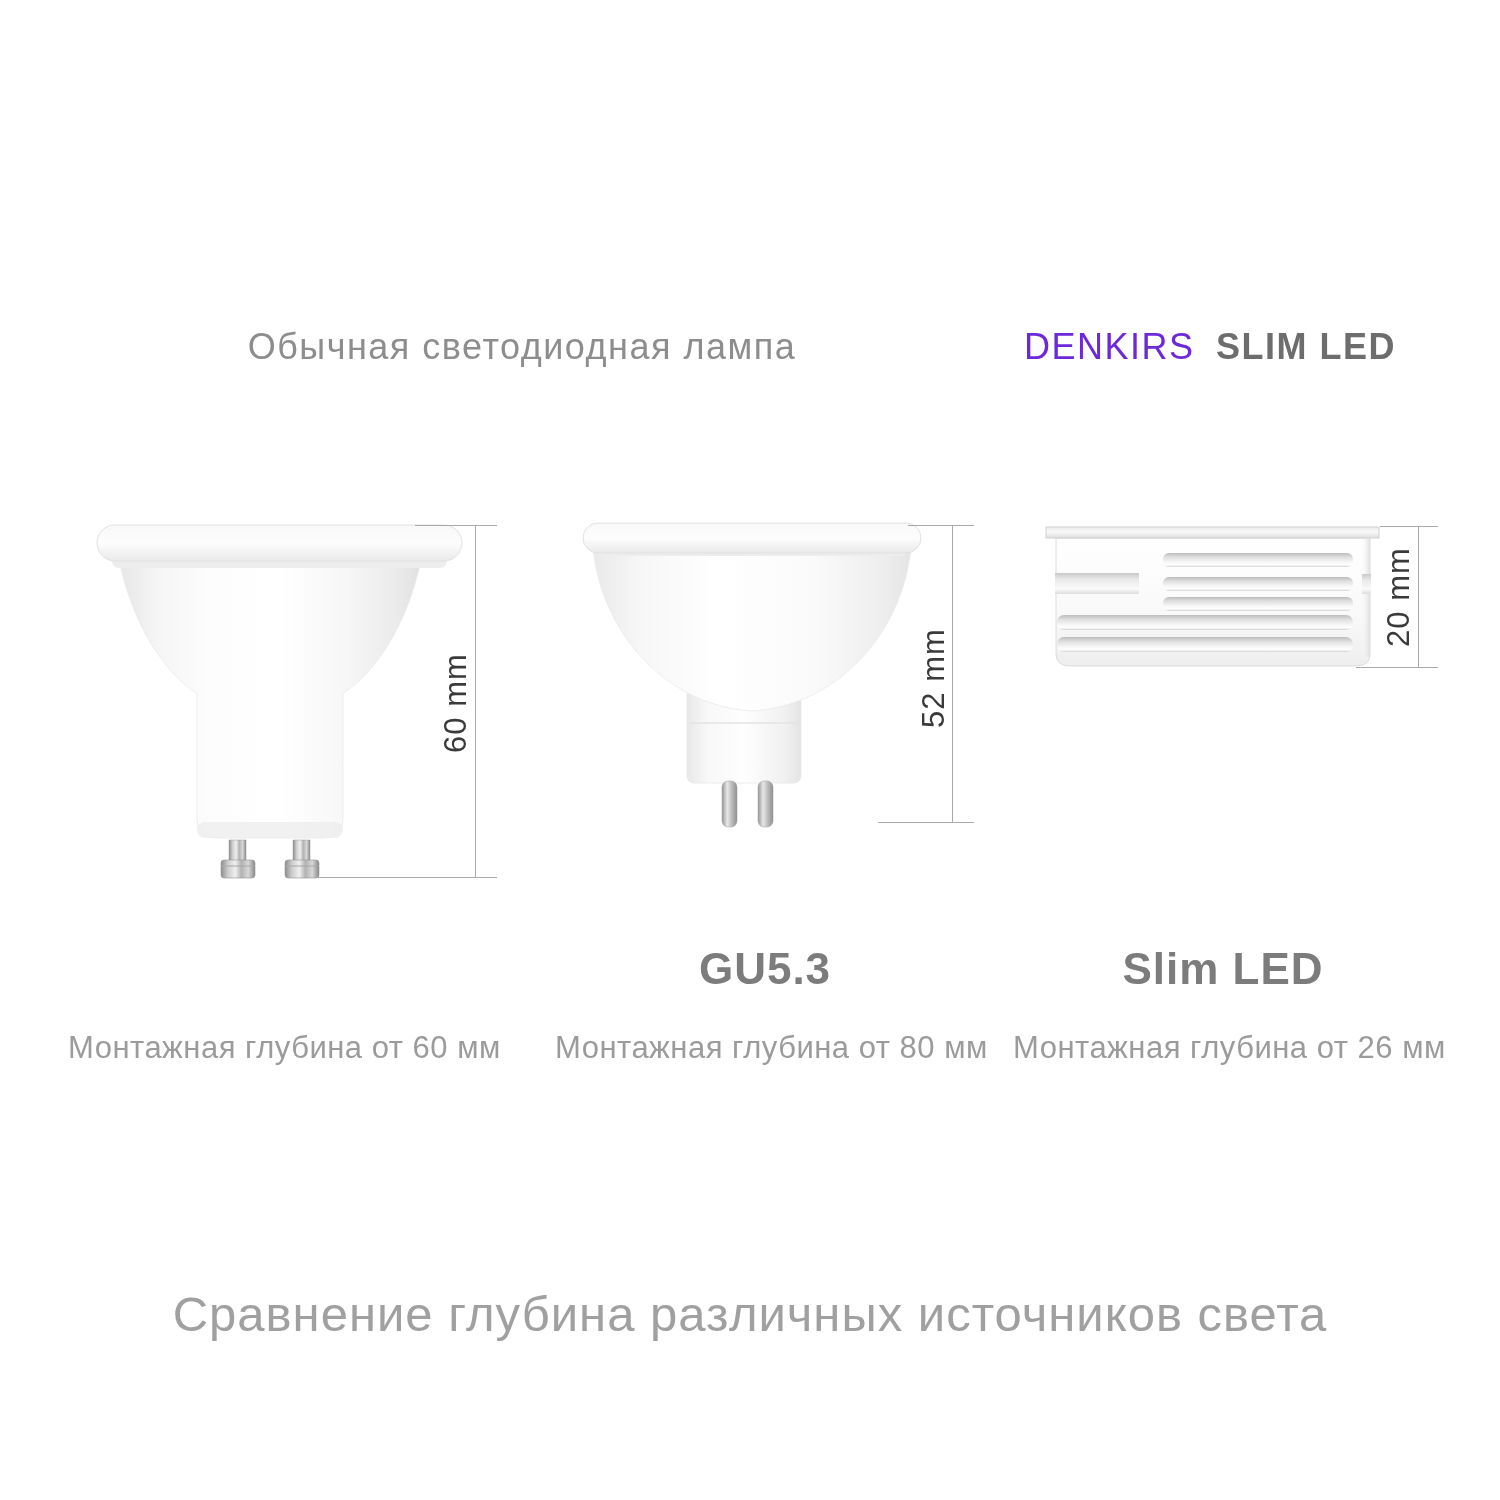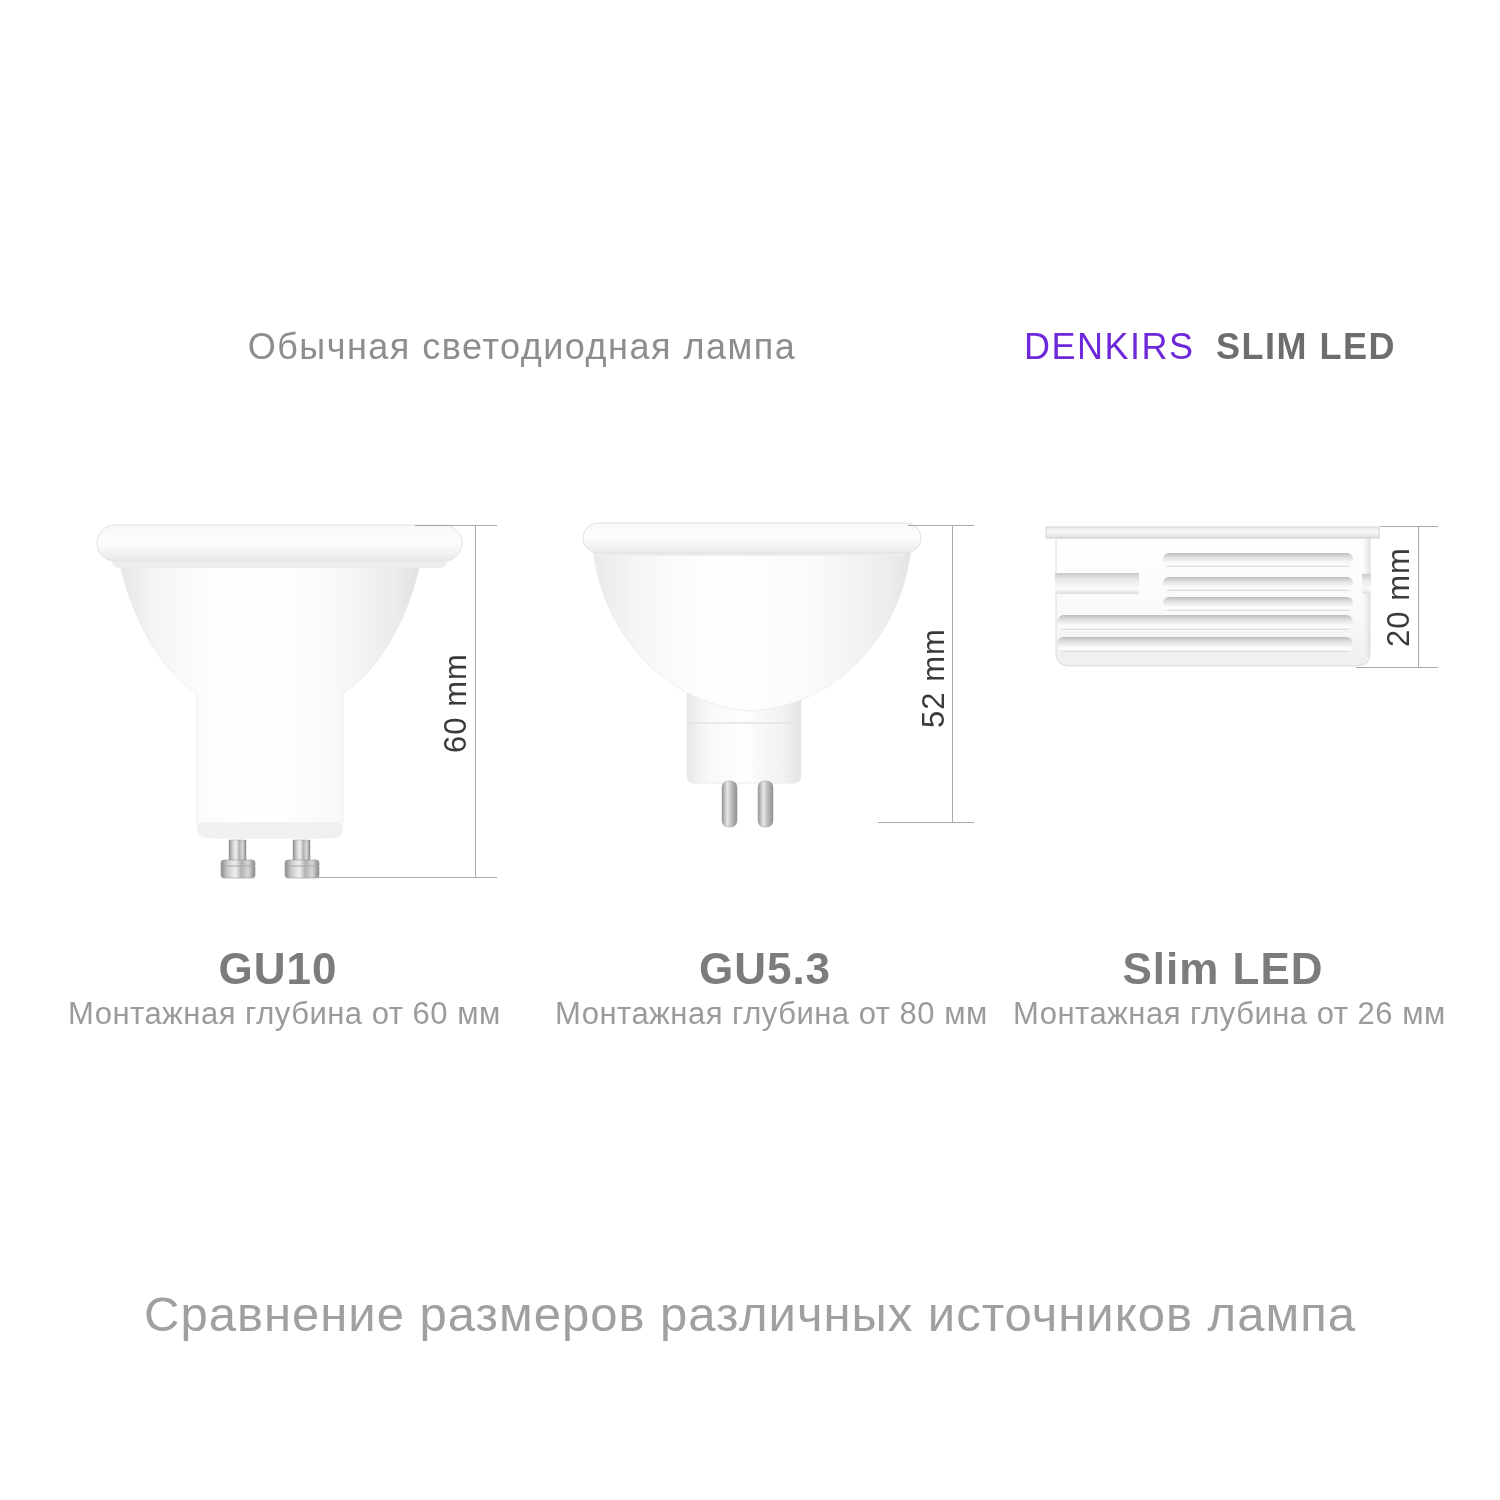--- a/index.html
+++ b/index.html
@@ -54,21 +54,21 @@
     width: 320px;
     text-align: center;
     font-size: 44px;
     font-weight: bold;
     color: #7c7c7c;
     letter-spacing: 1px;
     white-space: nowrap;
   }
   .prod-sub {
     position: absolute;
-    top: 996px;
+    top: 1030px;
     width: 420px;
     text-align: center;
     font-size: 31px;
     font-weight: 300;
     color: #9b9b9b;
     letter-spacing: 0.5px;
     white-space: nowrap;
   }
 
   
@@ -238,24 +238,23 @@
       <rect x="19" y="97" width="296" height="15" rx="7" fill="url(#groove)"></rect>
       <rect x="19" y="119" width="296" height="15" rx="7" fill="url(#groove)"></rect>
     </g>
   </svg>
 
   <div class="dim-tick" style="left:1380px; top:526px; width:58px;"></div>
   <div class="dim-tick" style="left:1356px; top:667px; width:82px;"></div>
   <div class="dim-v" style="left:1418px; top:526px; height:142px;"></div>
   <div class="dim-label" style="left:1329px; top:579px;">20 mm</div>
 
-  <div class="prod-name" style="left:118px;">GU10</div>
   <div class="prod-sub" style="left:68px;">Монтажная глубина от 60 мм</div>
 
   <div class="prod-name" style="left:605px;text-align:center;">GU5.3</div>
   <div class="prod-sub" style="left:555px;">Монтажная глубина от 80 мм</div>
 
   <div class="prod-name" style="left:1063px;">Slim LED</div>
   <div class="prod-sub" style="left:1013px;">Монтажная глубина от 26 мм</div>
 
-  <div id="caption">Сравнение размеров различных источников лампа</div>
+  <div id="caption">Сравнение глубина различных источников света</div>
 
 </div>
 
 </body></html>

